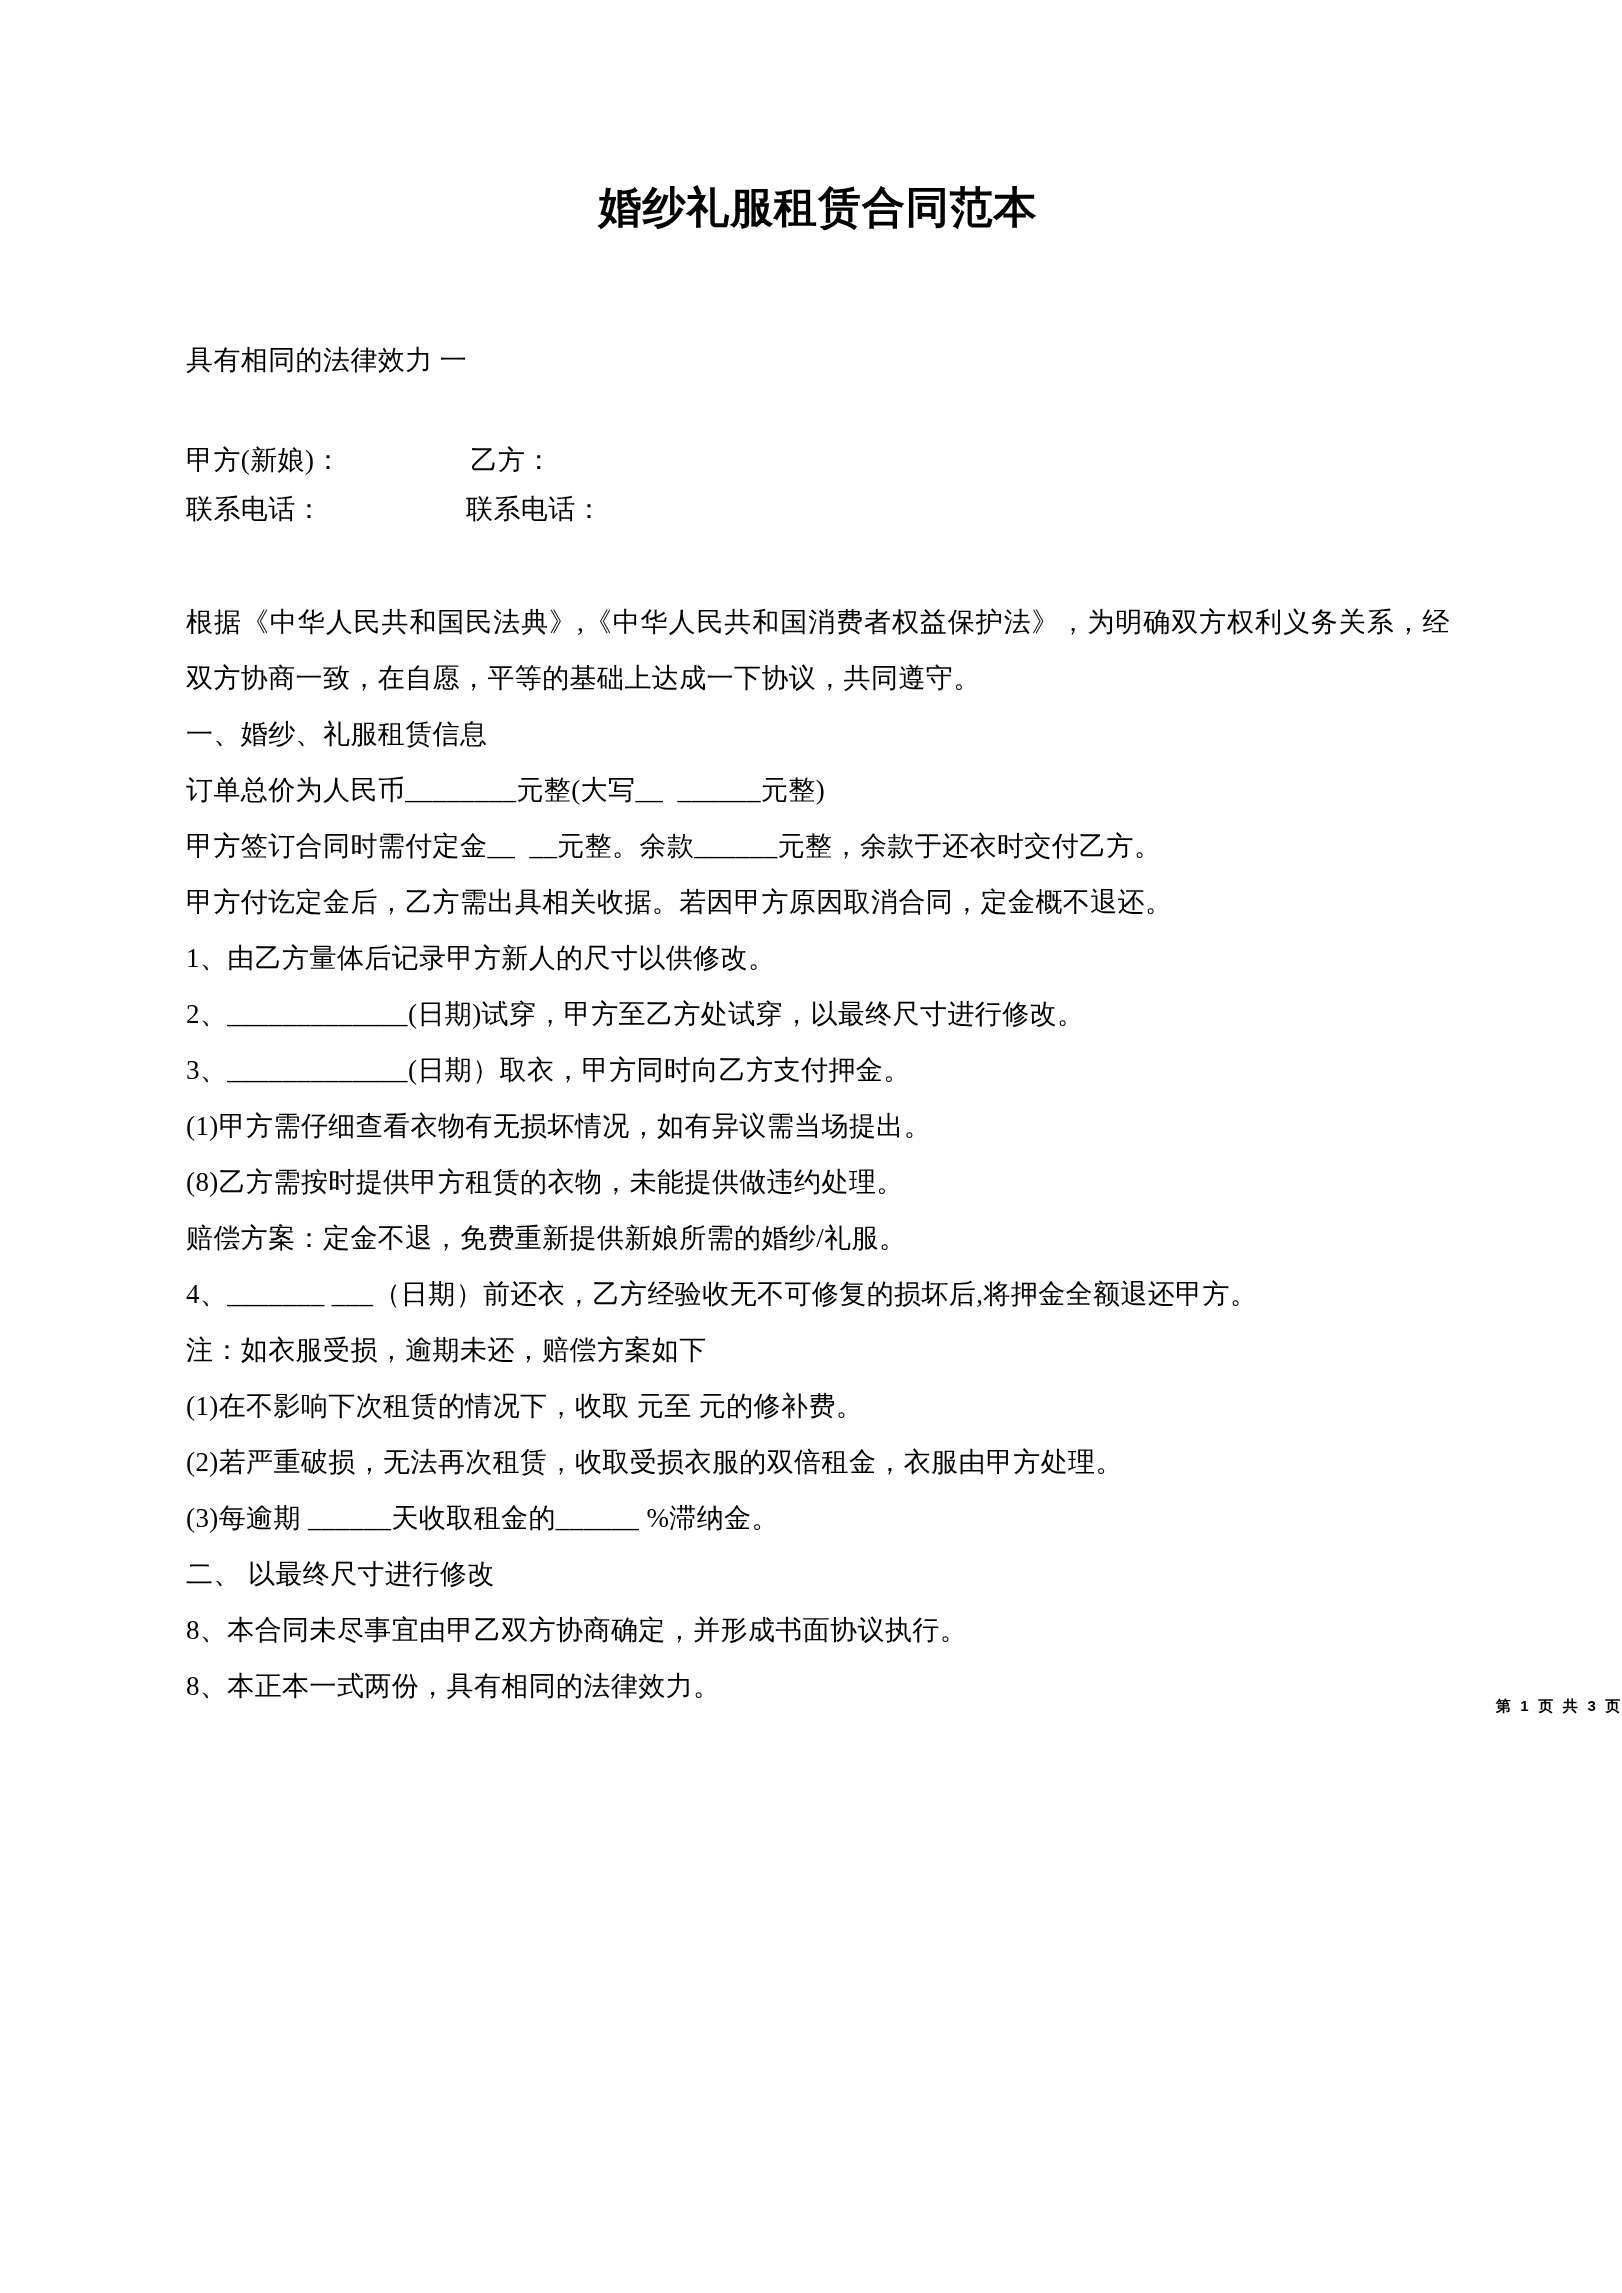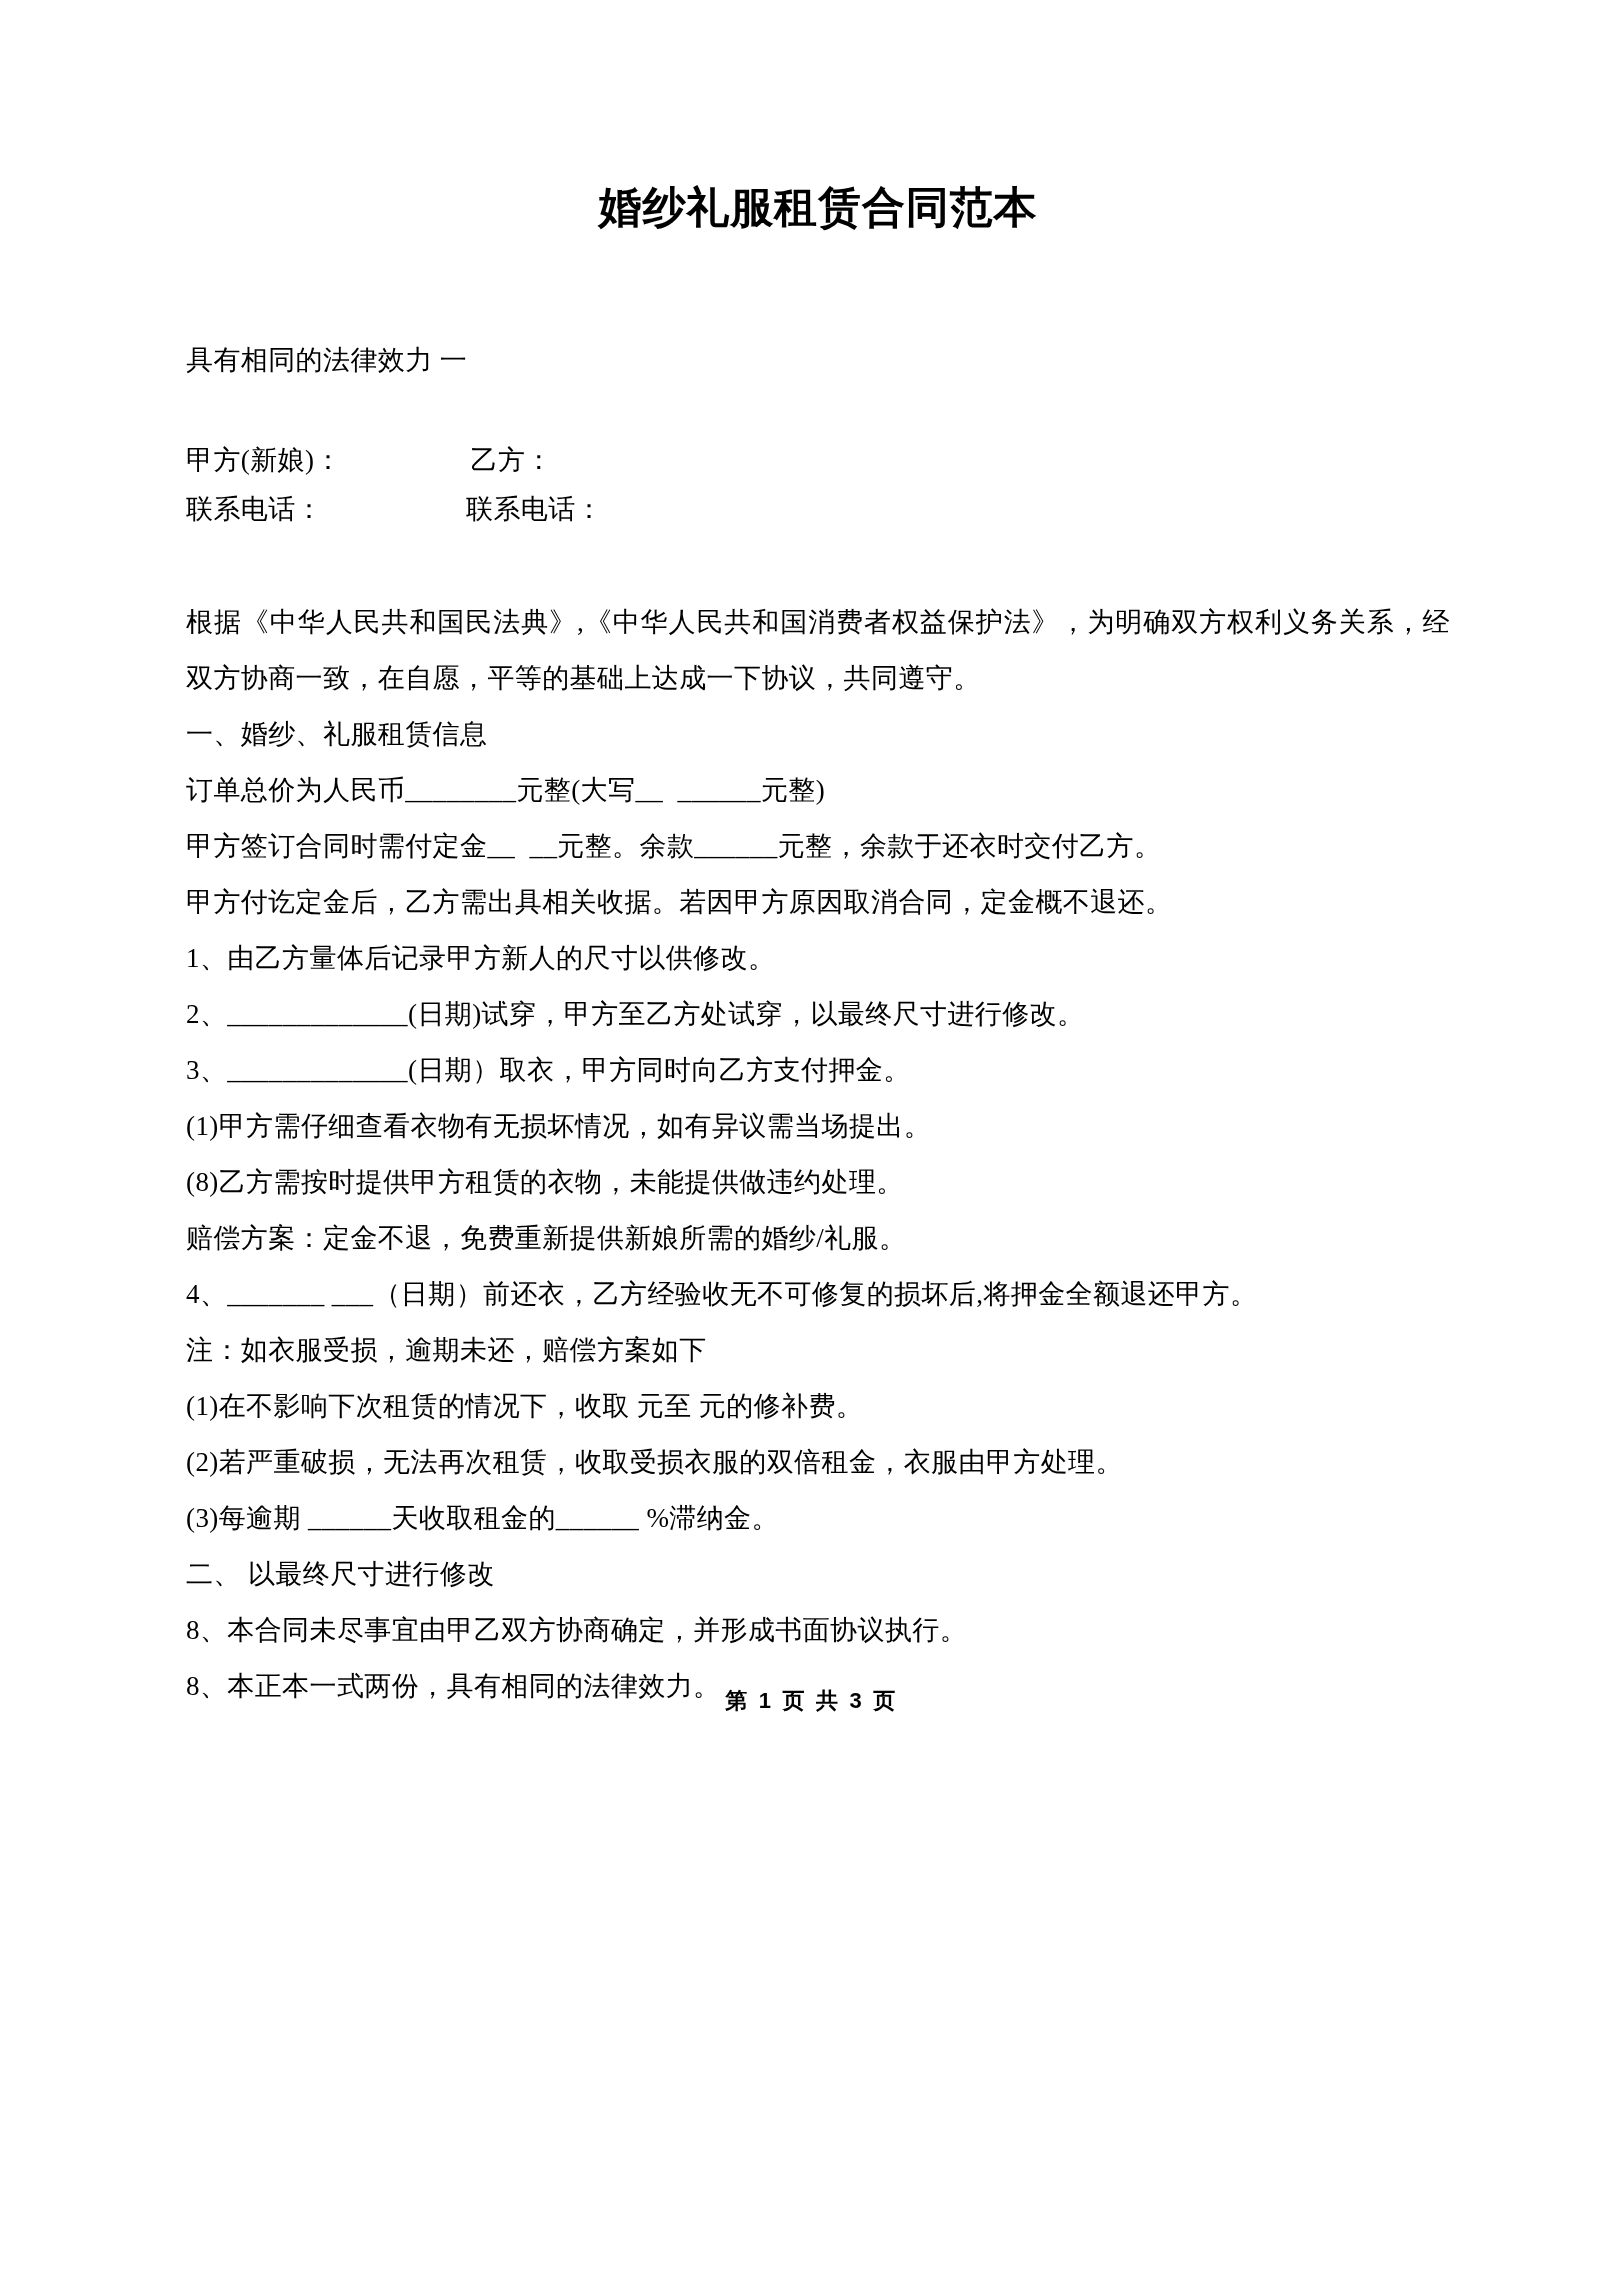--- a/index.html
+++ b/index.html
@@ -66,22 +66,22 @@
     font-size: 27px;
     line-height: 49px;
     margin: 0;
     white-space: pre;
   }
   .footer {
     position: absolute;
     left: 0;
     right: 0;
     bottom: 58px;
-    text-align: center;
-    font-size: 22px;
+    text-align: right;
+    font-size: 15px;
     font-family: "Liberation Sans", "DejaVu Sans", sans-serif;
     letter-spacing: 2.7px;
     font-weight: bold;
   }
 </style>
 </head>
 <body>
 
 <div class="page">
   <div class="content">

